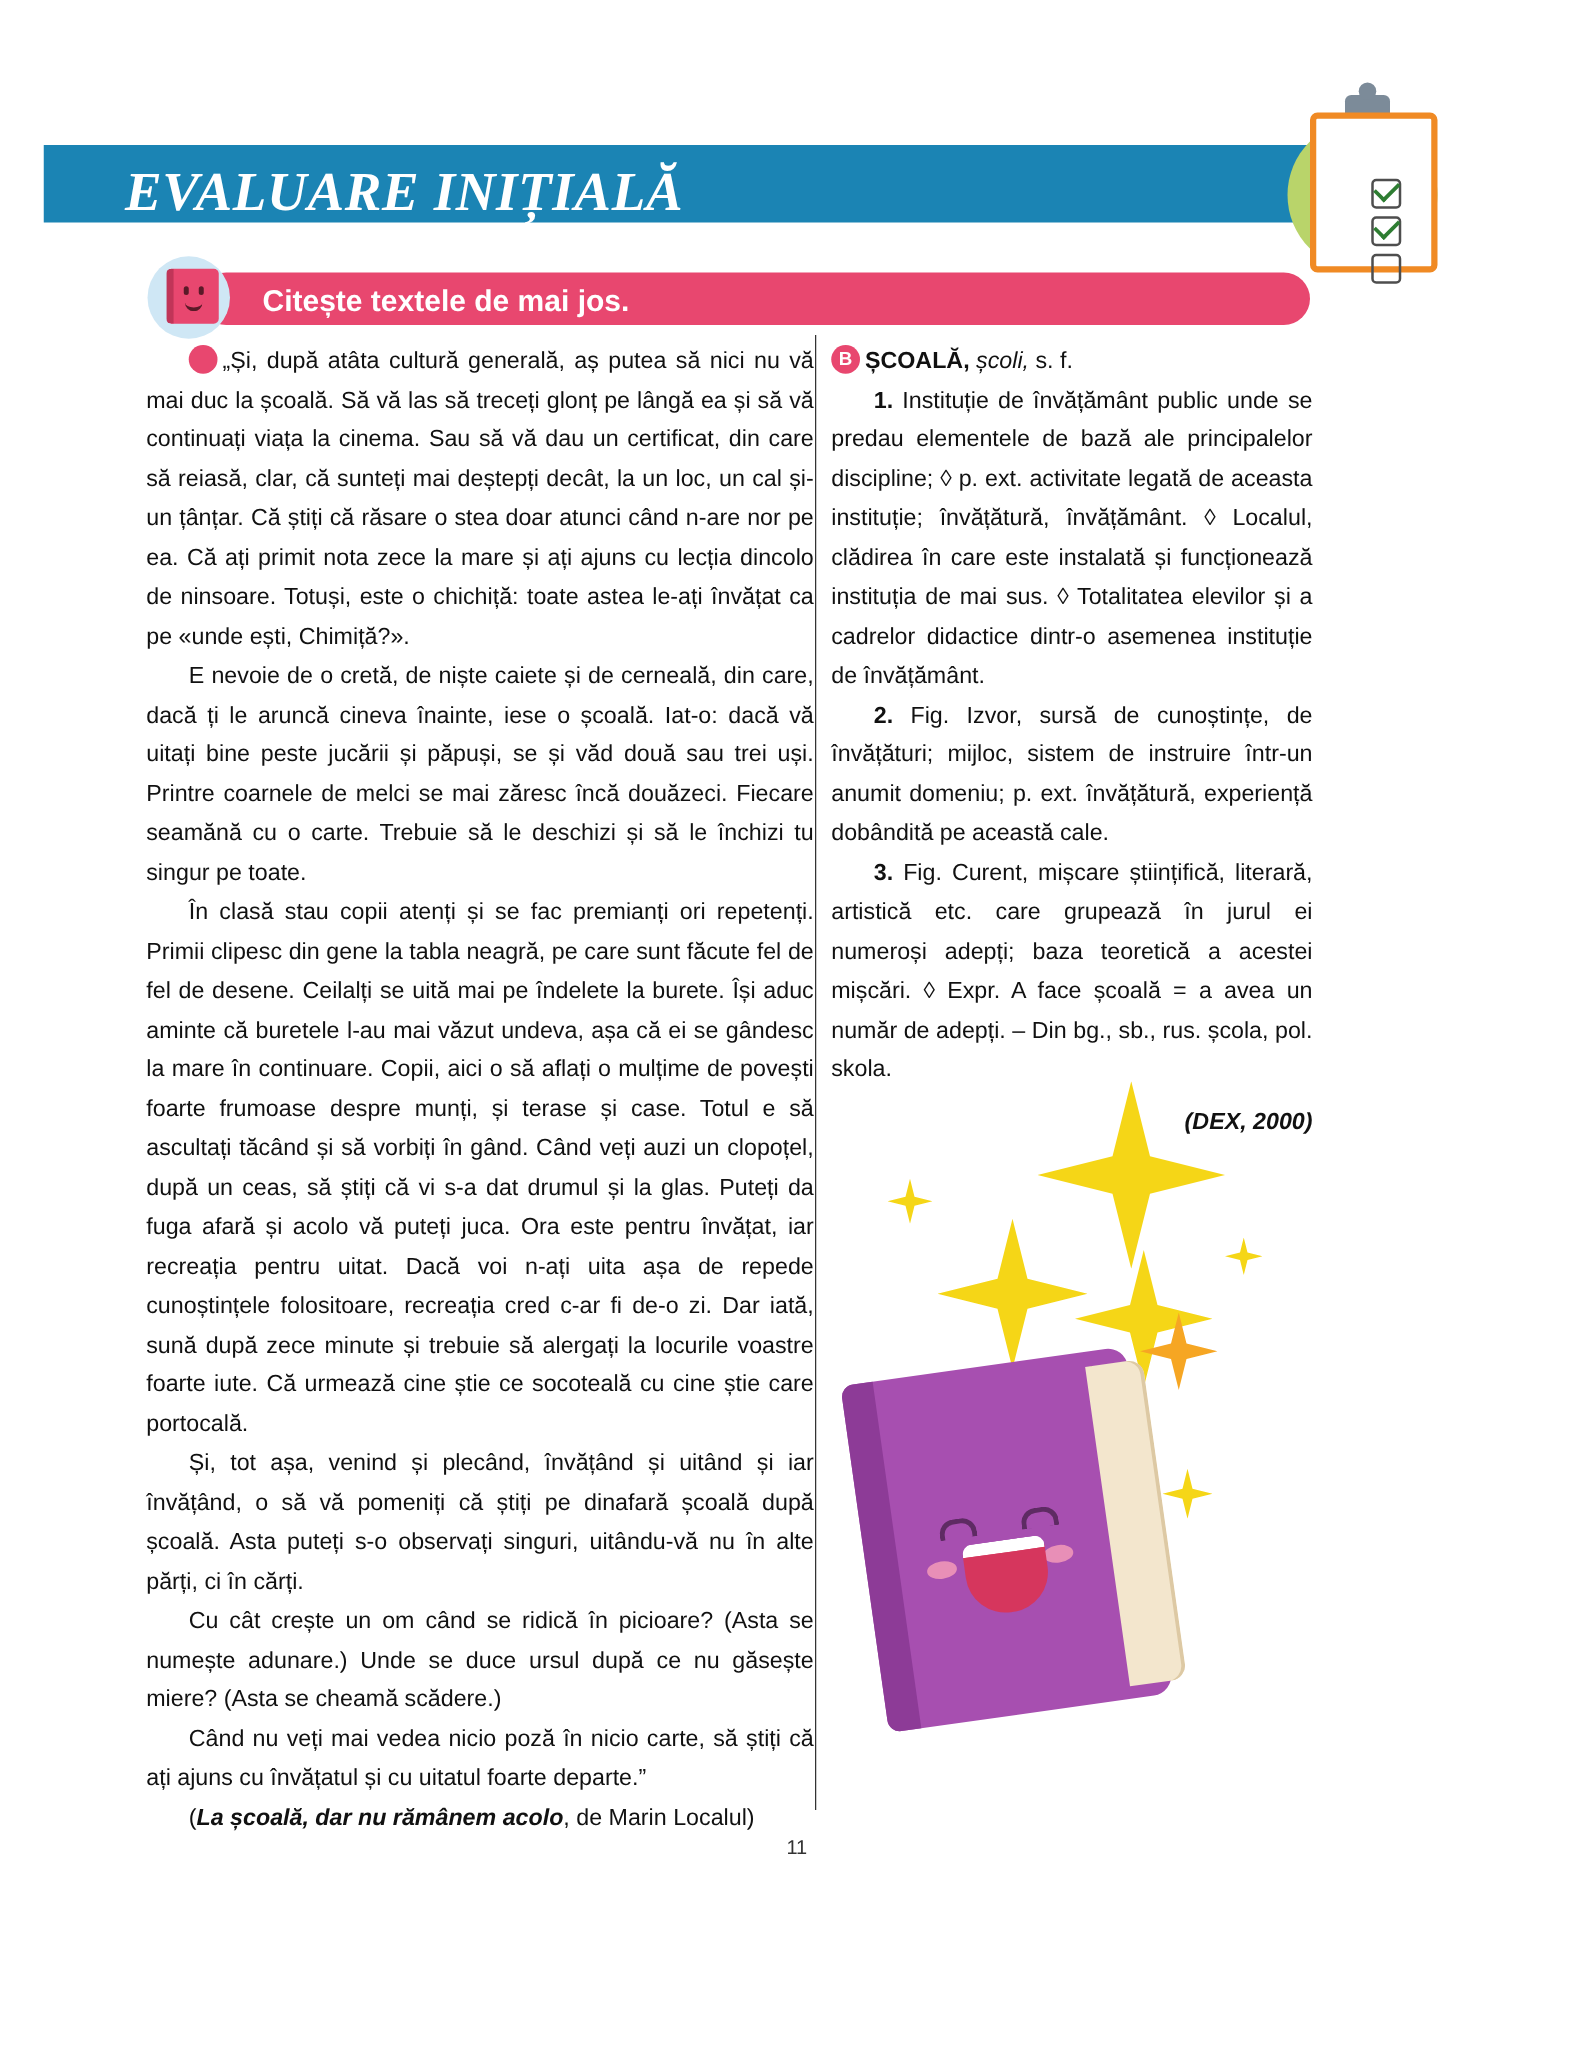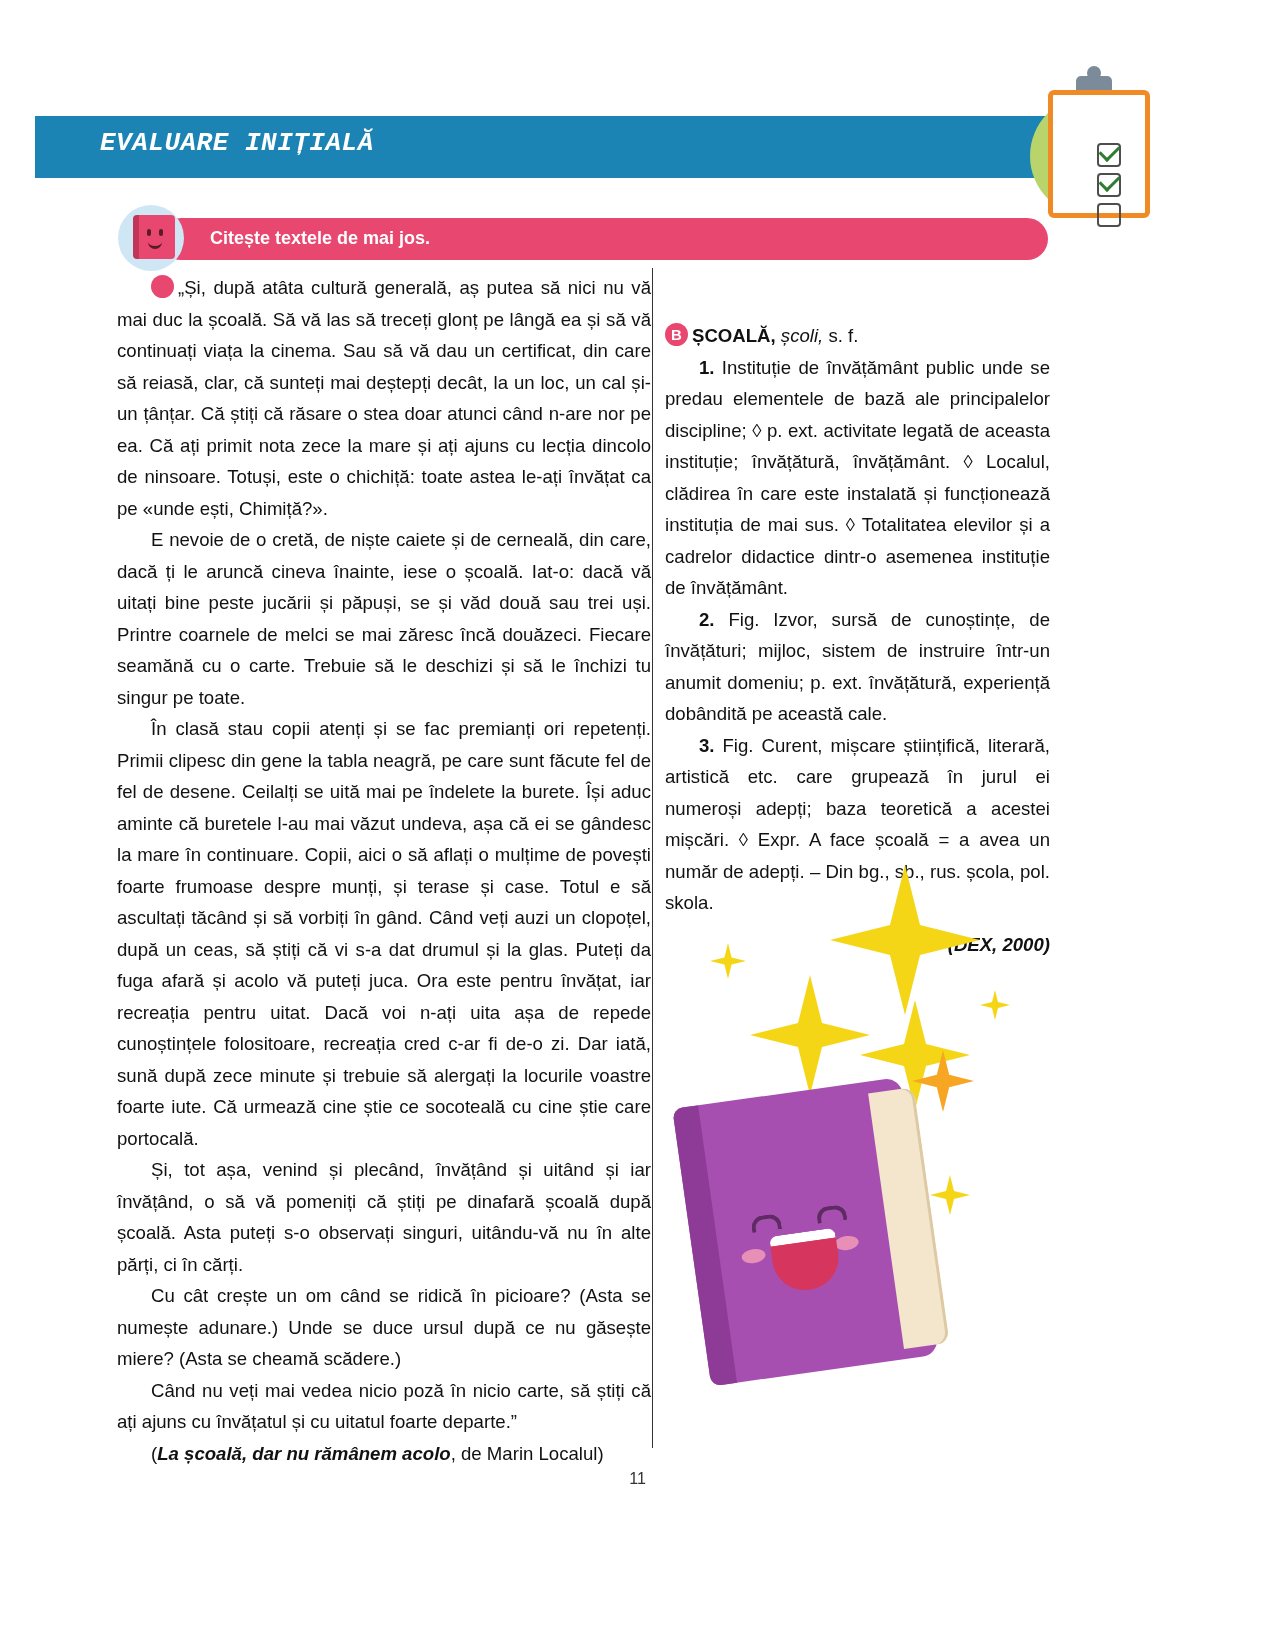--- a/index.html
+++ b/index.html
@@ -22,24 +22,24 @@
     left: 35px;
     top: 116px;
     width: 1013px;
     height: 62px;
     background: #1b84b4;
   }
   .header-title {
     position: absolute;
     left: 100px;
     top: 128px;
-    font-family: Liberation Mono, monospace;
+    font-family: Liberation Serif, serif;
     font-weight: bold;
     font-style: italic;
-    font-size: 26px;
+    font-size: 44px;
     letter-spacing: 0.5px;
     color: #ffffff;
   }
 
   
   .clipboard-badge {
     position: absolute;
     left: 1020px;
     top: 68px;
     width: 150px;
@@ -113,21 +113,21 @@
     top: 218px;
     width: 888px;
     height: 42px;
     background: #e8476f;
     border-radius: 21px;
   }
   .ribbon-label {
     position: absolute;
     left: 210px;
     top: 228px;
-    font-size: 18px;
+    font-size: 24px;
     font-weight: bold;
     color: #ffffff;
   }
   .ribbon-icon {
     position: absolute;
     left: 118px;
     top: 205px;
     width: 66px;
     height: 66px;
     border-radius: 50%;
@@ -176,21 +176,20 @@
   }
   .col-right {
     position: absolute;
     left: 665px;
     top: 272px;
     width: 385px;
     font-size: 18.6px;
     line-height: 31.5px;
     text-align: justify;
     color: #111;
-    margin-top: 48px;
   }
   .divider {
     position: absolute;
     left: 652px;
     top: 268px;
     width: 1px;
     height: 1180px;
     background: #333;
   }
 

